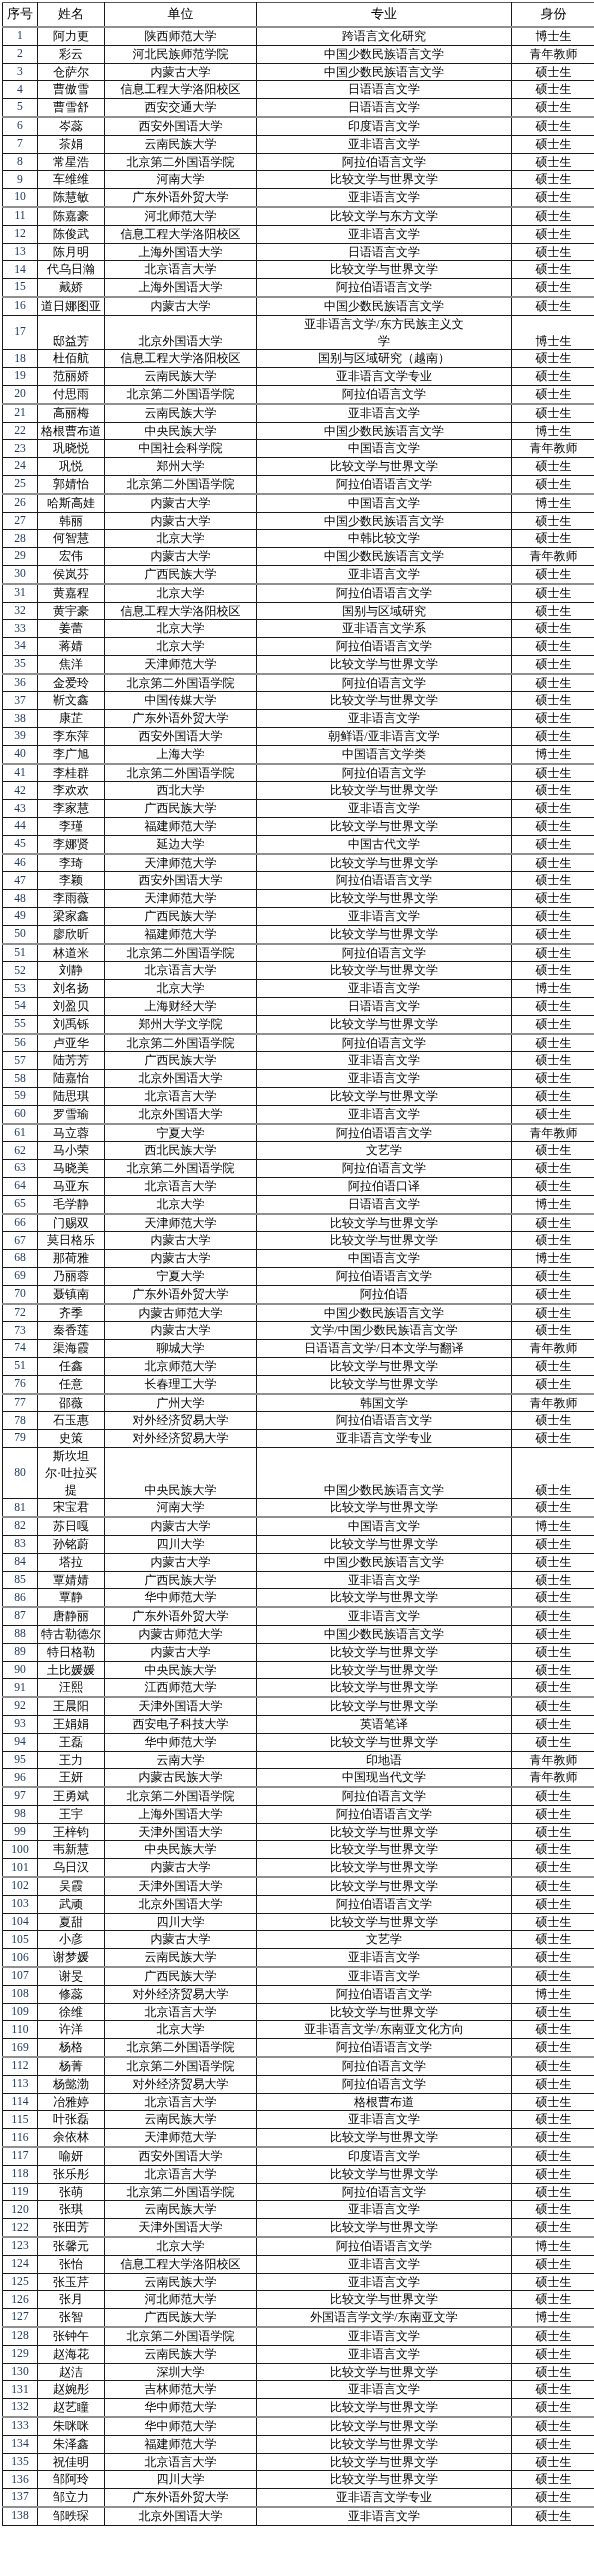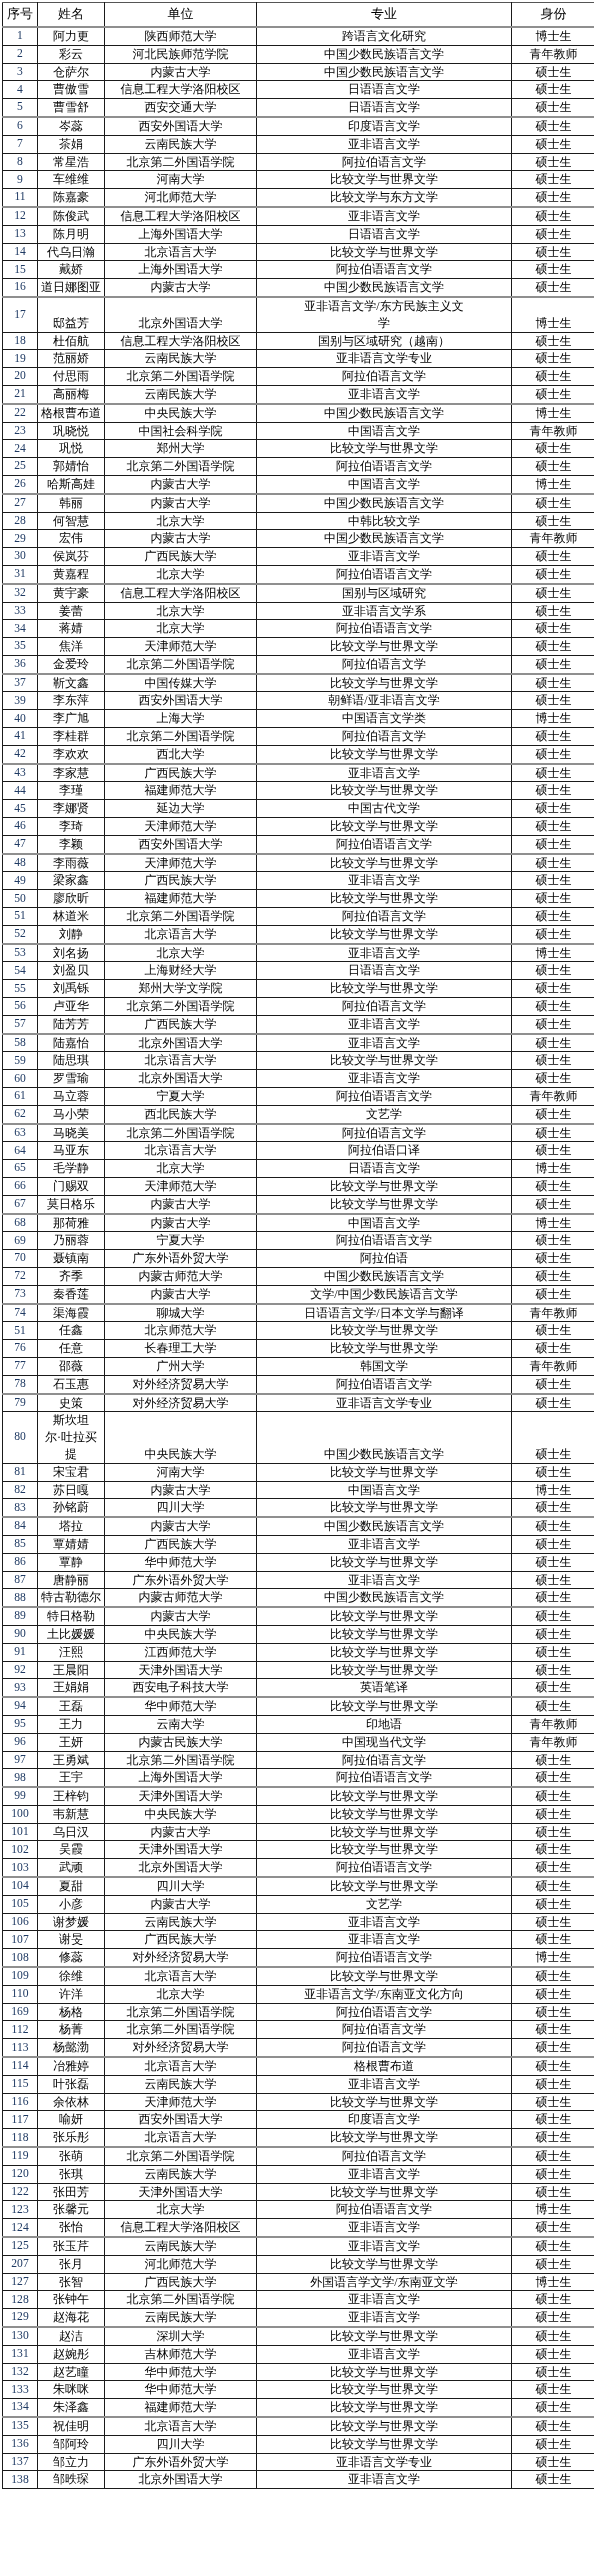--- a/index.html
+++ b/index.html
@@ -95,20 +95,27 @@
           <td class="c4">硕士生</td>
         </tr>
         <tr>
           <td class="c0">9</td>
           <td class="c1">车维维</td>
           <td class="c2">河南大学</td>
           <td class="c3">比较文学与世界文学</td>
           <td class="c4">硕士生</td>
         </tr>
         <tr>
+          <td class="c0">10</td>
+          <td class="c1">陈慧敏</td>
+          <td class="c2">广东外语外贸大学</td>
+          <td class="c3">亚非语言文学</td>
+          <td class="c4">硕士生</td>
+        </tr>
+        <tr>
           <td class="c0">11</td>
           <td class="c1">陈嘉豪</td>
           <td class="c2">河北师范大学</td>
           <td class="c3">比较文学与东方文学</td>
           <td class="c4">硕士生</td>
         </tr>
         <tr>
           <td class="c0">12</td>
           <td class="c1">陈俊武</td>
           <td class="c2">信息工程大学洛阳校区</td>
@@ -282,20 +289,27 @@
           <td class="c1">金爱玲</td>
           <td class="c2">北京第二外国语学院</td>
           <td class="c3">阿拉伯语言文学</td>
           <td class="c4">硕士生</td>
         </tr>
         <tr>
           <td class="c0">37</td>
           <td class="c1">靳文鑫</td>
           <td class="c2">中国传媒大学</td>
           <td class="c3">比较文学与世界文学</td>
+          <td class="c4">硕士生</td>
+        </tr>
+        <tr>
+          <td class="c0">38</td>
+          <td class="c1">康芷</td>
+          <td class="c2">广东外语外贸大学</td>
+          <td class="c3">亚非语言文学</td>
           <td class="c4">硕士生</td>
         </tr>
         <tr>
           <td class="c0">39</td>
           <td class="c1">李东萍</td>
           <td class="c2">西安外国语大学</td>
           <td class="c3">朝鲜语/亚非语言文学</td>
           <td class="c4">硕士生</td>
         </tr>
         <tr>
@@ -882,21 +896,21 @@
           <td class="c4">硕士生</td>
         </tr>
         <tr>
           <td class="c0">125</td>
           <td class="c1">张玉芹</td>
           <td class="c2">云南民族大学</td>
           <td class="c3">亚非语言文学</td>
           <td class="c4">硕士生</td>
         </tr>
         <tr>
-          <td class="c0">207</td>
+          <td class="c0">126</td>
           <td class="c1">张月</td>
           <td class="c2">河北师范大学</td>
           <td class="c3">比较文学与世界文学</td>
           <td class="c4">硕士生</td>
         </tr>
         <tr>
           <td class="c0">127</td>
           <td class="c1">张智</td>
           <td class="c2">广西民族大学</td>
           <td class="c3">外国语言学文学/东南亚文学</td>

